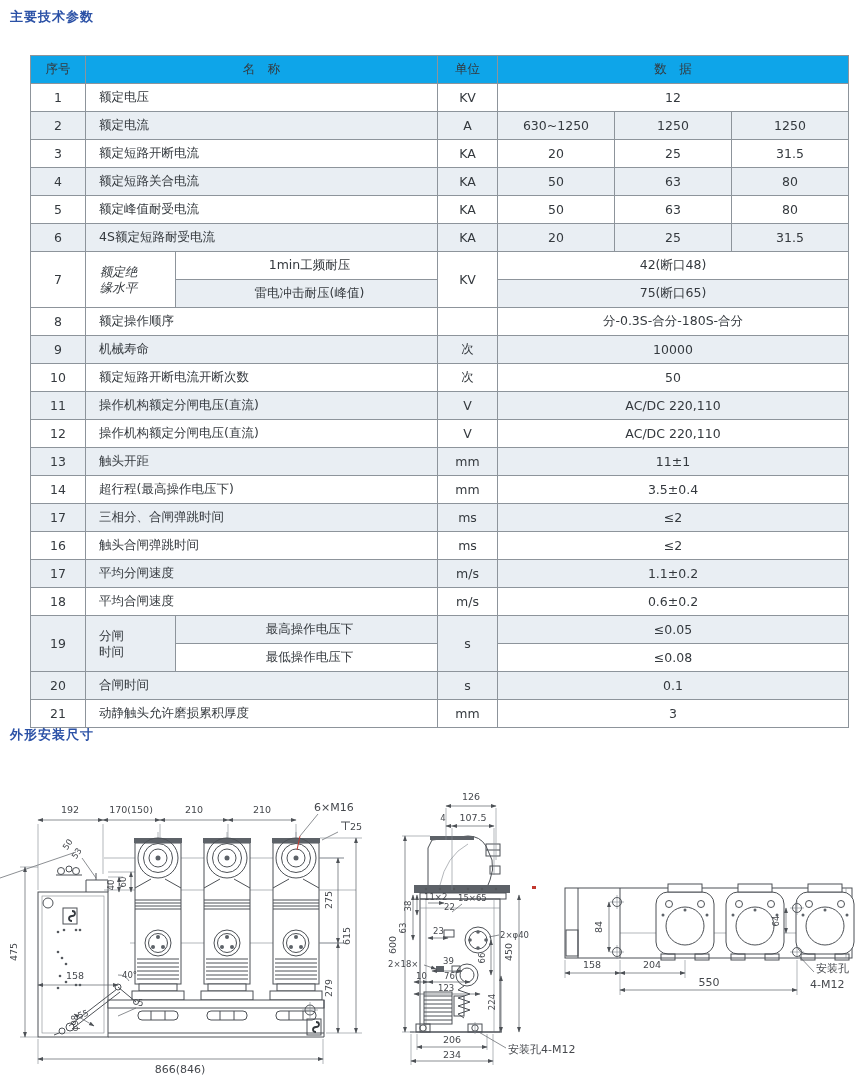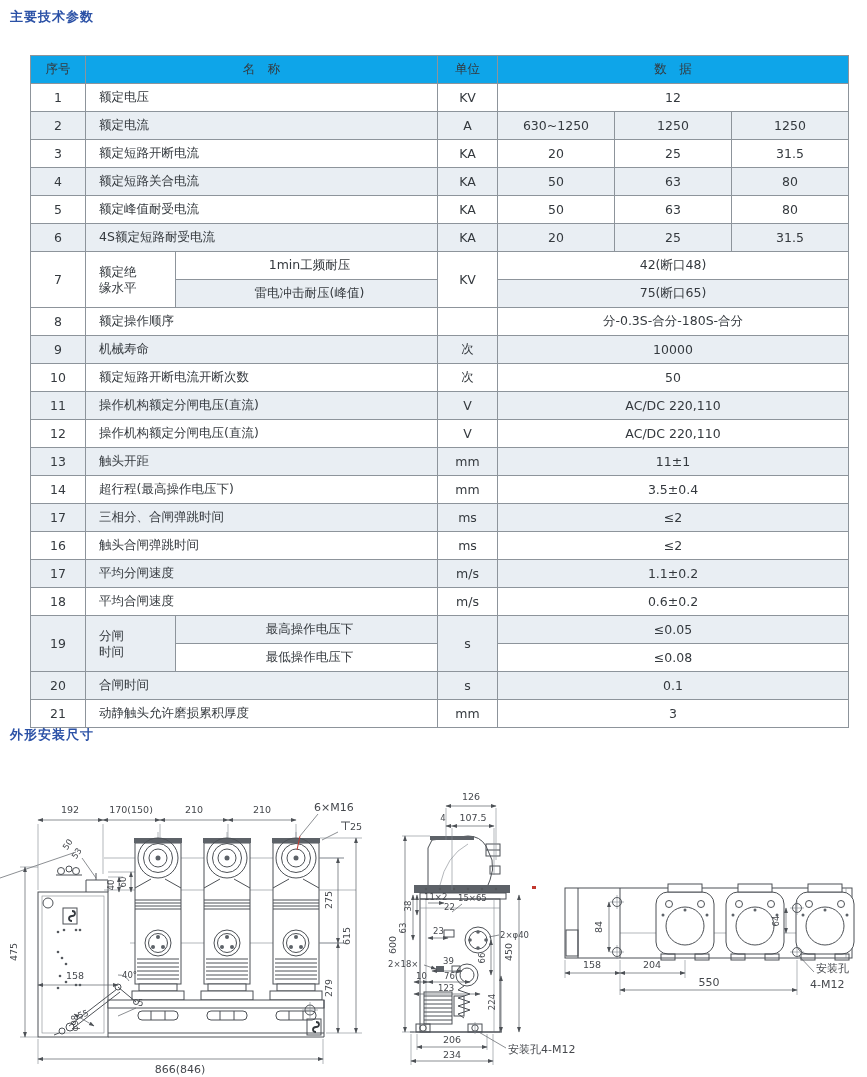--- a/index.html
+++ b/index.html
@@ -20,21 +20,21 @@
   table.spec td{
     border:1px solid #8d949b;height:27px;padding:0 4px;
     text-align:center;vertical-align:middle;background:#ffffff;
     overflow:hidden;
   }
   table.spec tr.head td{background:#0ea5e9;}
   table.spec tr.shade td{background:#e9eef3;}
   table.spec td.wcell{background:#ffffff;}
   table.spec td.name{text-align:left;padding-left:13px;}
   table.spec td.subname{text-align:center;padding-left:10px;}
-  .w3{display:inline-block;width:3.1em;line-height:1.25;text-align:left;white-space:normal;}
+  .w3{display:inline-block;width:3.1em;line-height:1.25;text-align:center;white-space:normal;font-style:italic;}
   .w2{display:inline-block;width:2.2em;line-height:1.25;text-align:left;white-space:normal;}
 
   #drawing{position:absolute;left:0;top:780px;}
   .ln{stroke:#4d5156;stroke-width:1;fill:none;}
   .lw{stroke:#4d5156;stroke-width:1;fill:#ffffff;}
   .tn{stroke:#82878d;stroke-width:0.6;fill:none;}
   .dm{stroke:#5a5f64;stroke-width:0.7;fill:none;}
   .dk{fill:#5d6268;stroke:none;}
   text.dt{font-size:9.5px;fill:#45484d;}
   text.dts{font-size:8.5px;fill:#45484d;}

